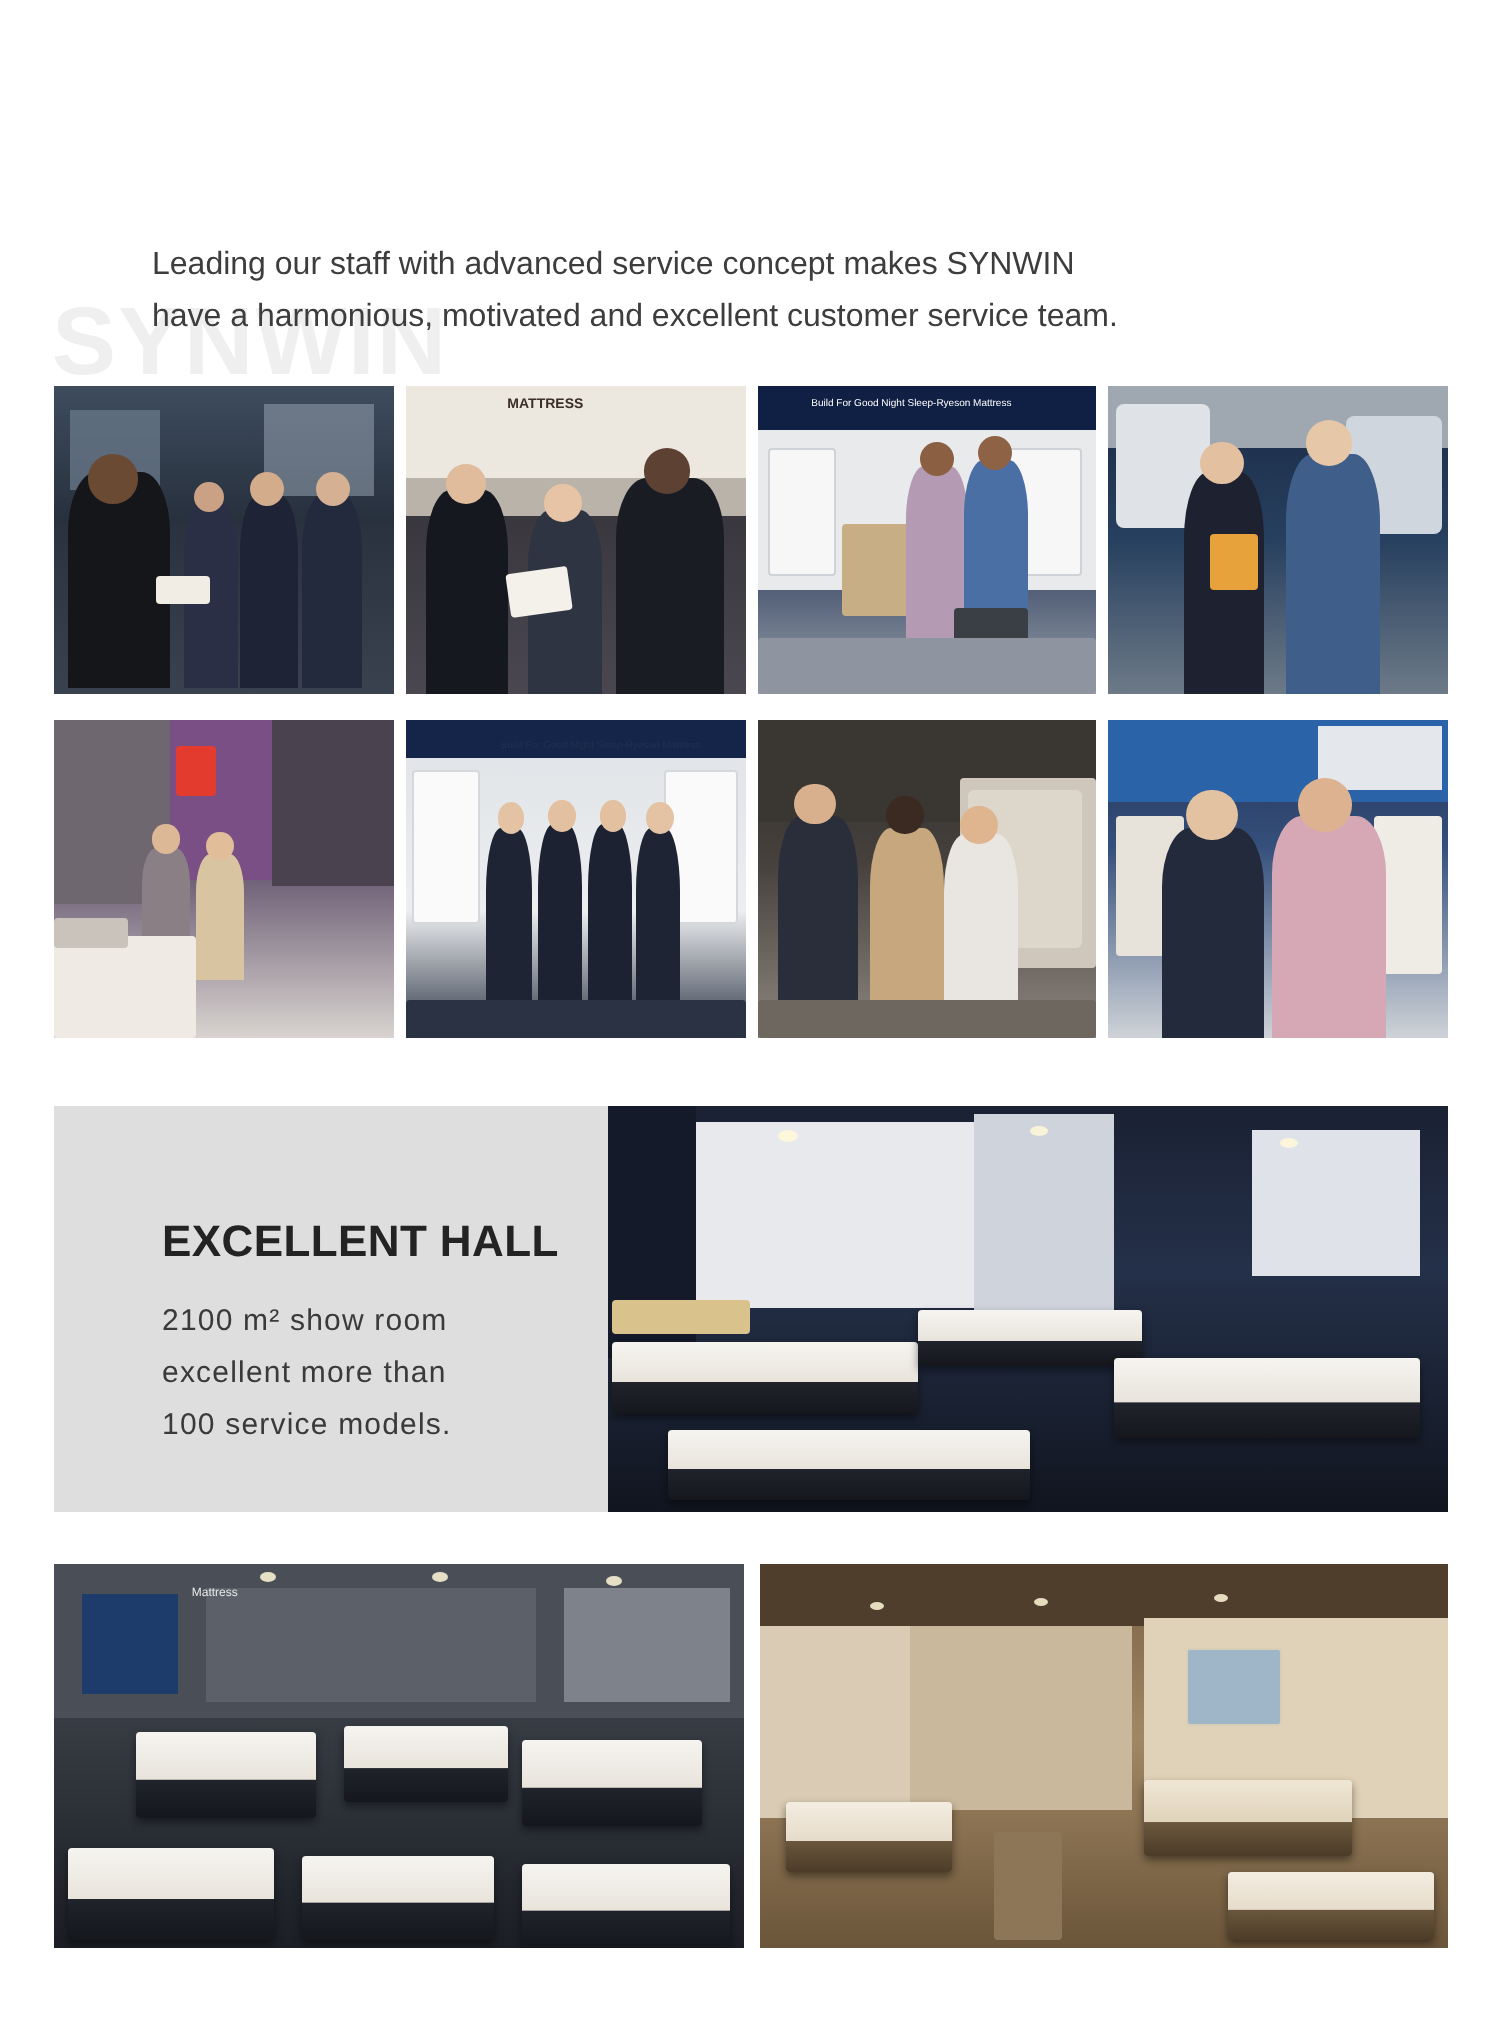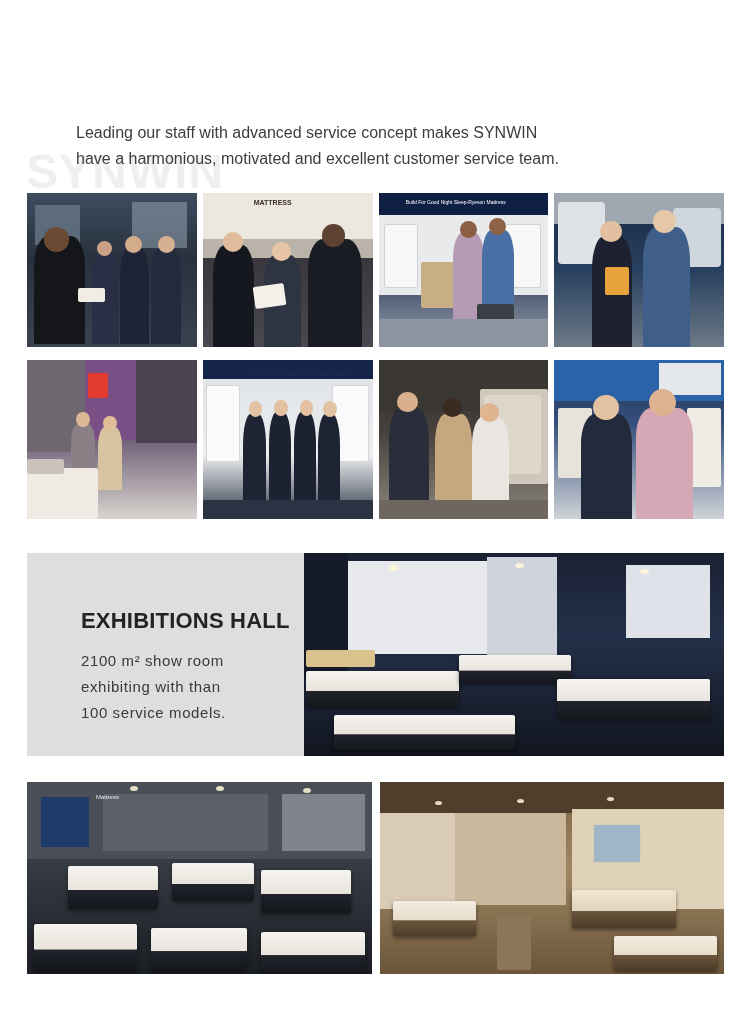--- a/index.html
+++ b/index.html
@@ -315,24 +315,24 @@
         <div class="bed" style="left:40%;top:58%;width:22%;height:18%;"></div>
         <div class="bed" style="left:62%;top:50%;width:16%;height:14%;"></div>
         <div class="bed" style="left:76%;top:62%;width:22%;height:20%;"></div>
         <div class="bed" style="left:44%;top:80%;width:26%;height:17%;"></div>
         <div class="mat" style="left:40%;top:48%;width:10%;height:8%;background:#d9c28c;"></div>
         <div class="mat" style="left:30%;top:30%;width:8%;height:46%;background:#1b2440;"></div>
       </div>
     </div>
 
     <div class="hall-left">
-      <div class="hall-title">EXHIBITIONS HALL</div>
+      <div class="hall-title">EXCELLENT HALL</div>
       <div class="hall-text">
         <span class="ln">2100 m² show room</span>
-        <span class="ln">exhibiting with than</span>
+        <span class="ln">excellent more than</span>
         <span class="ln">100 service models.</span>
       </div>
     </div>
   </div>
 
   <div class="grid" id="grid-bottom">
 
     <div class="photo" style="background:linear-gradient(180deg,#2b2f36 0%,#3a3f47 35%,#1b1e24 100%);">
       <div class="scene">
         <div class="wall" style="left:0;top:0;width:100%;height:40%;background:#4a4f57;"></div>

